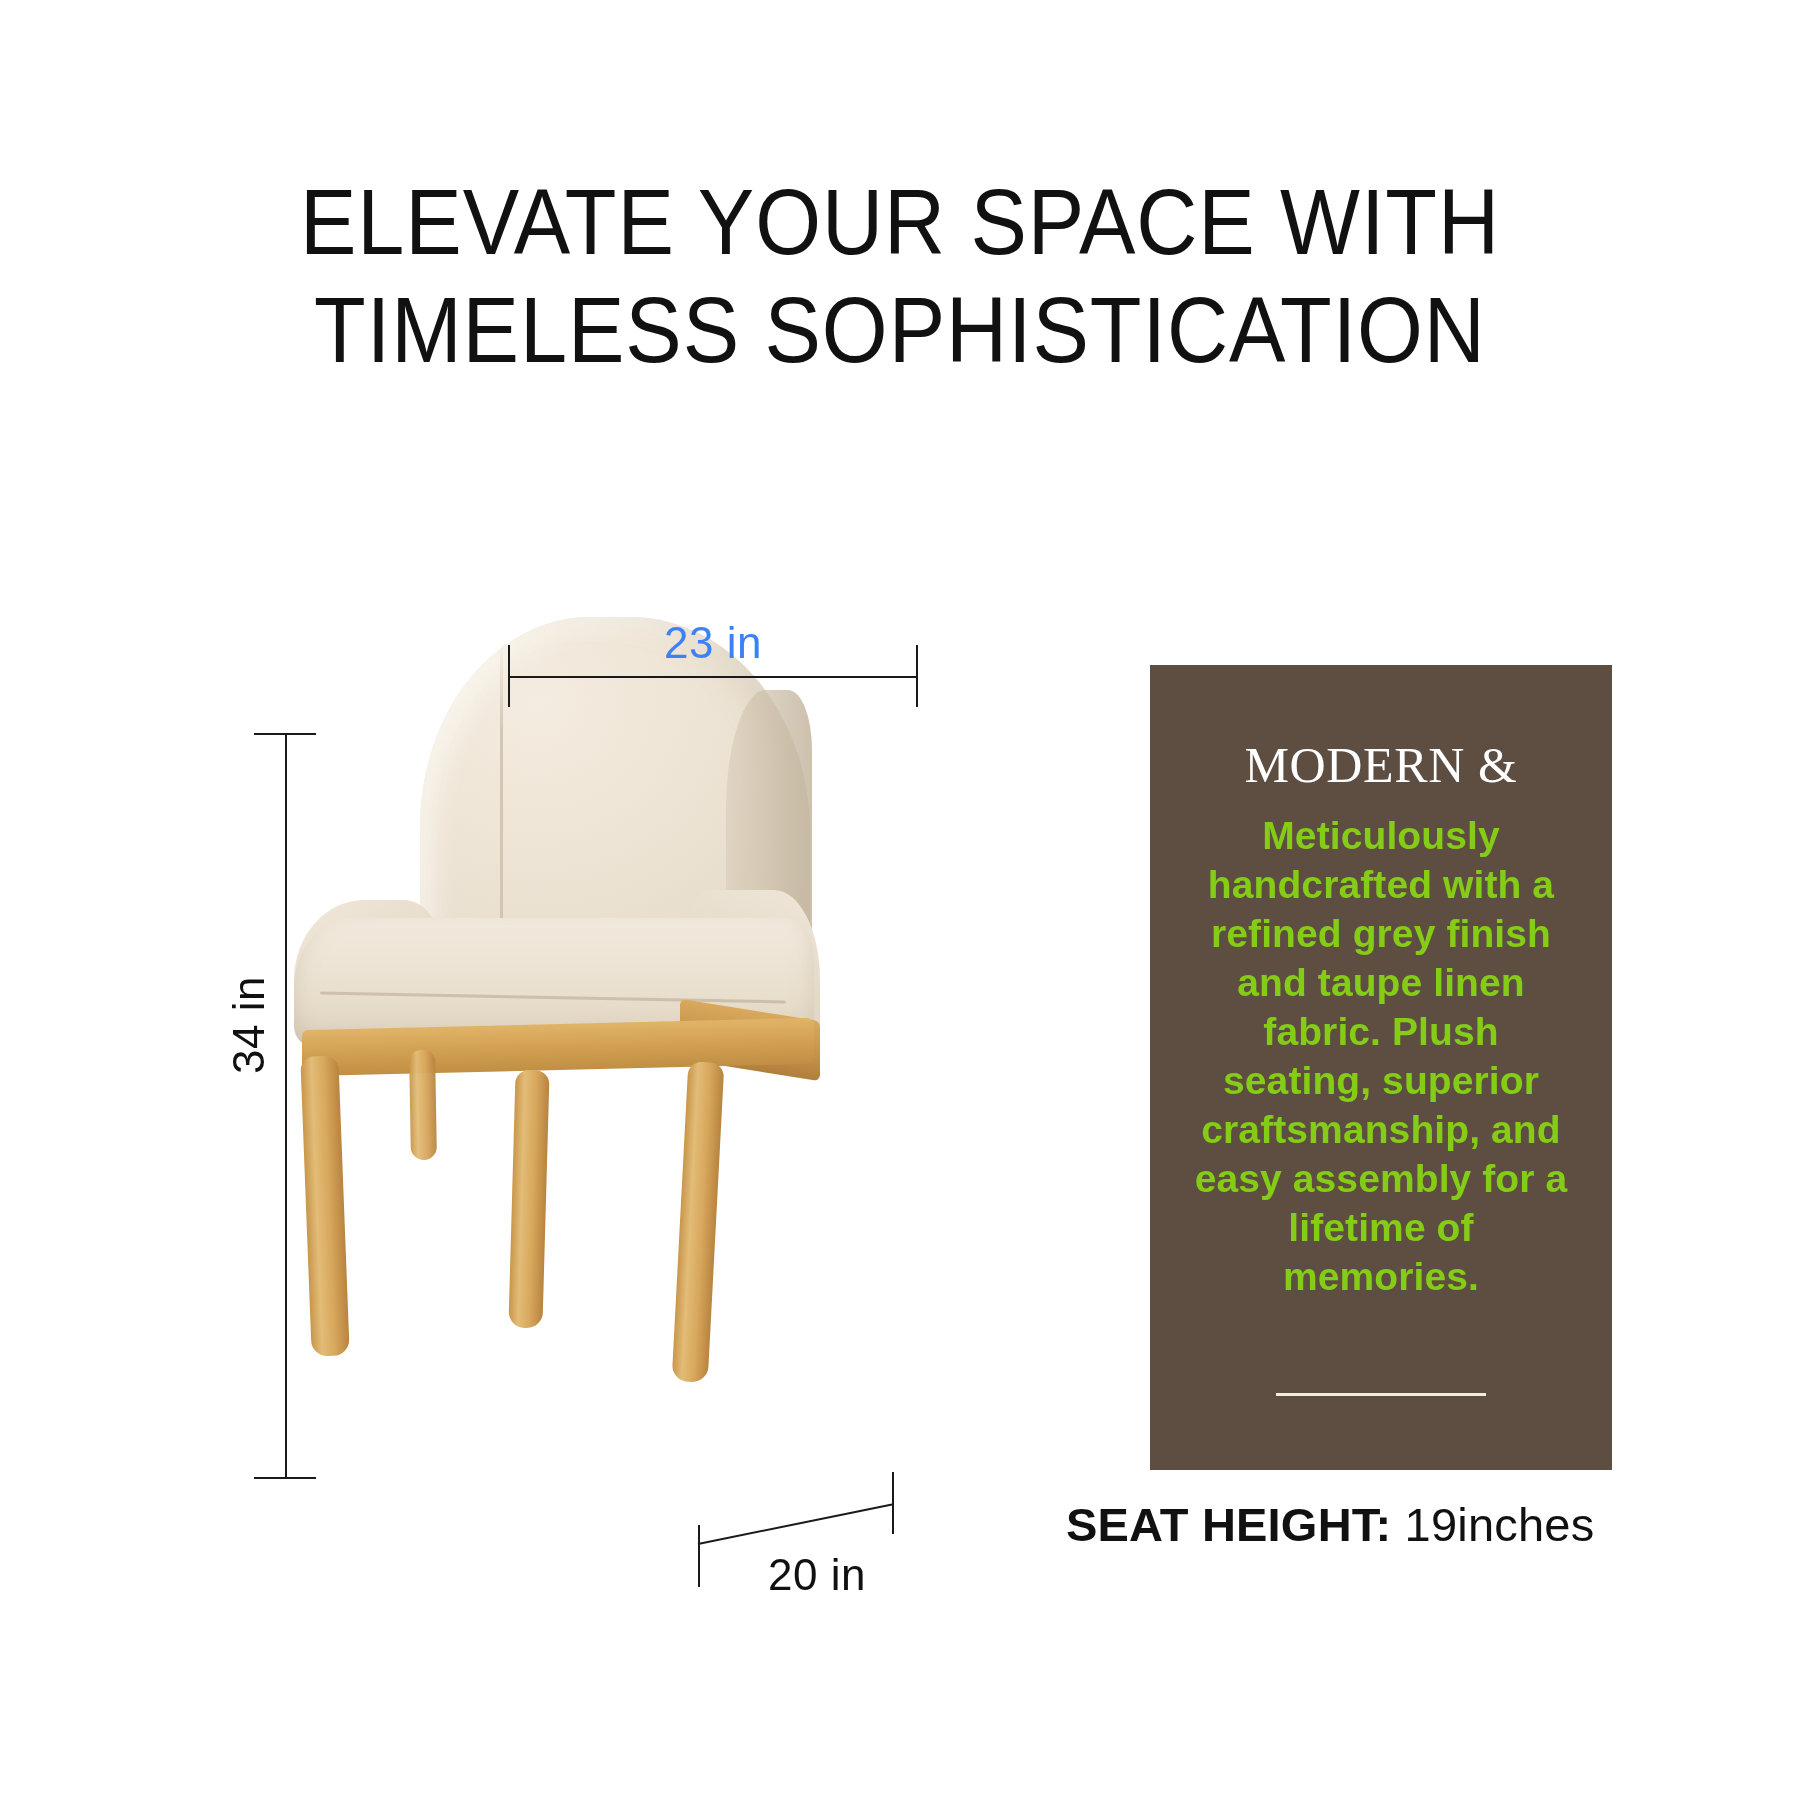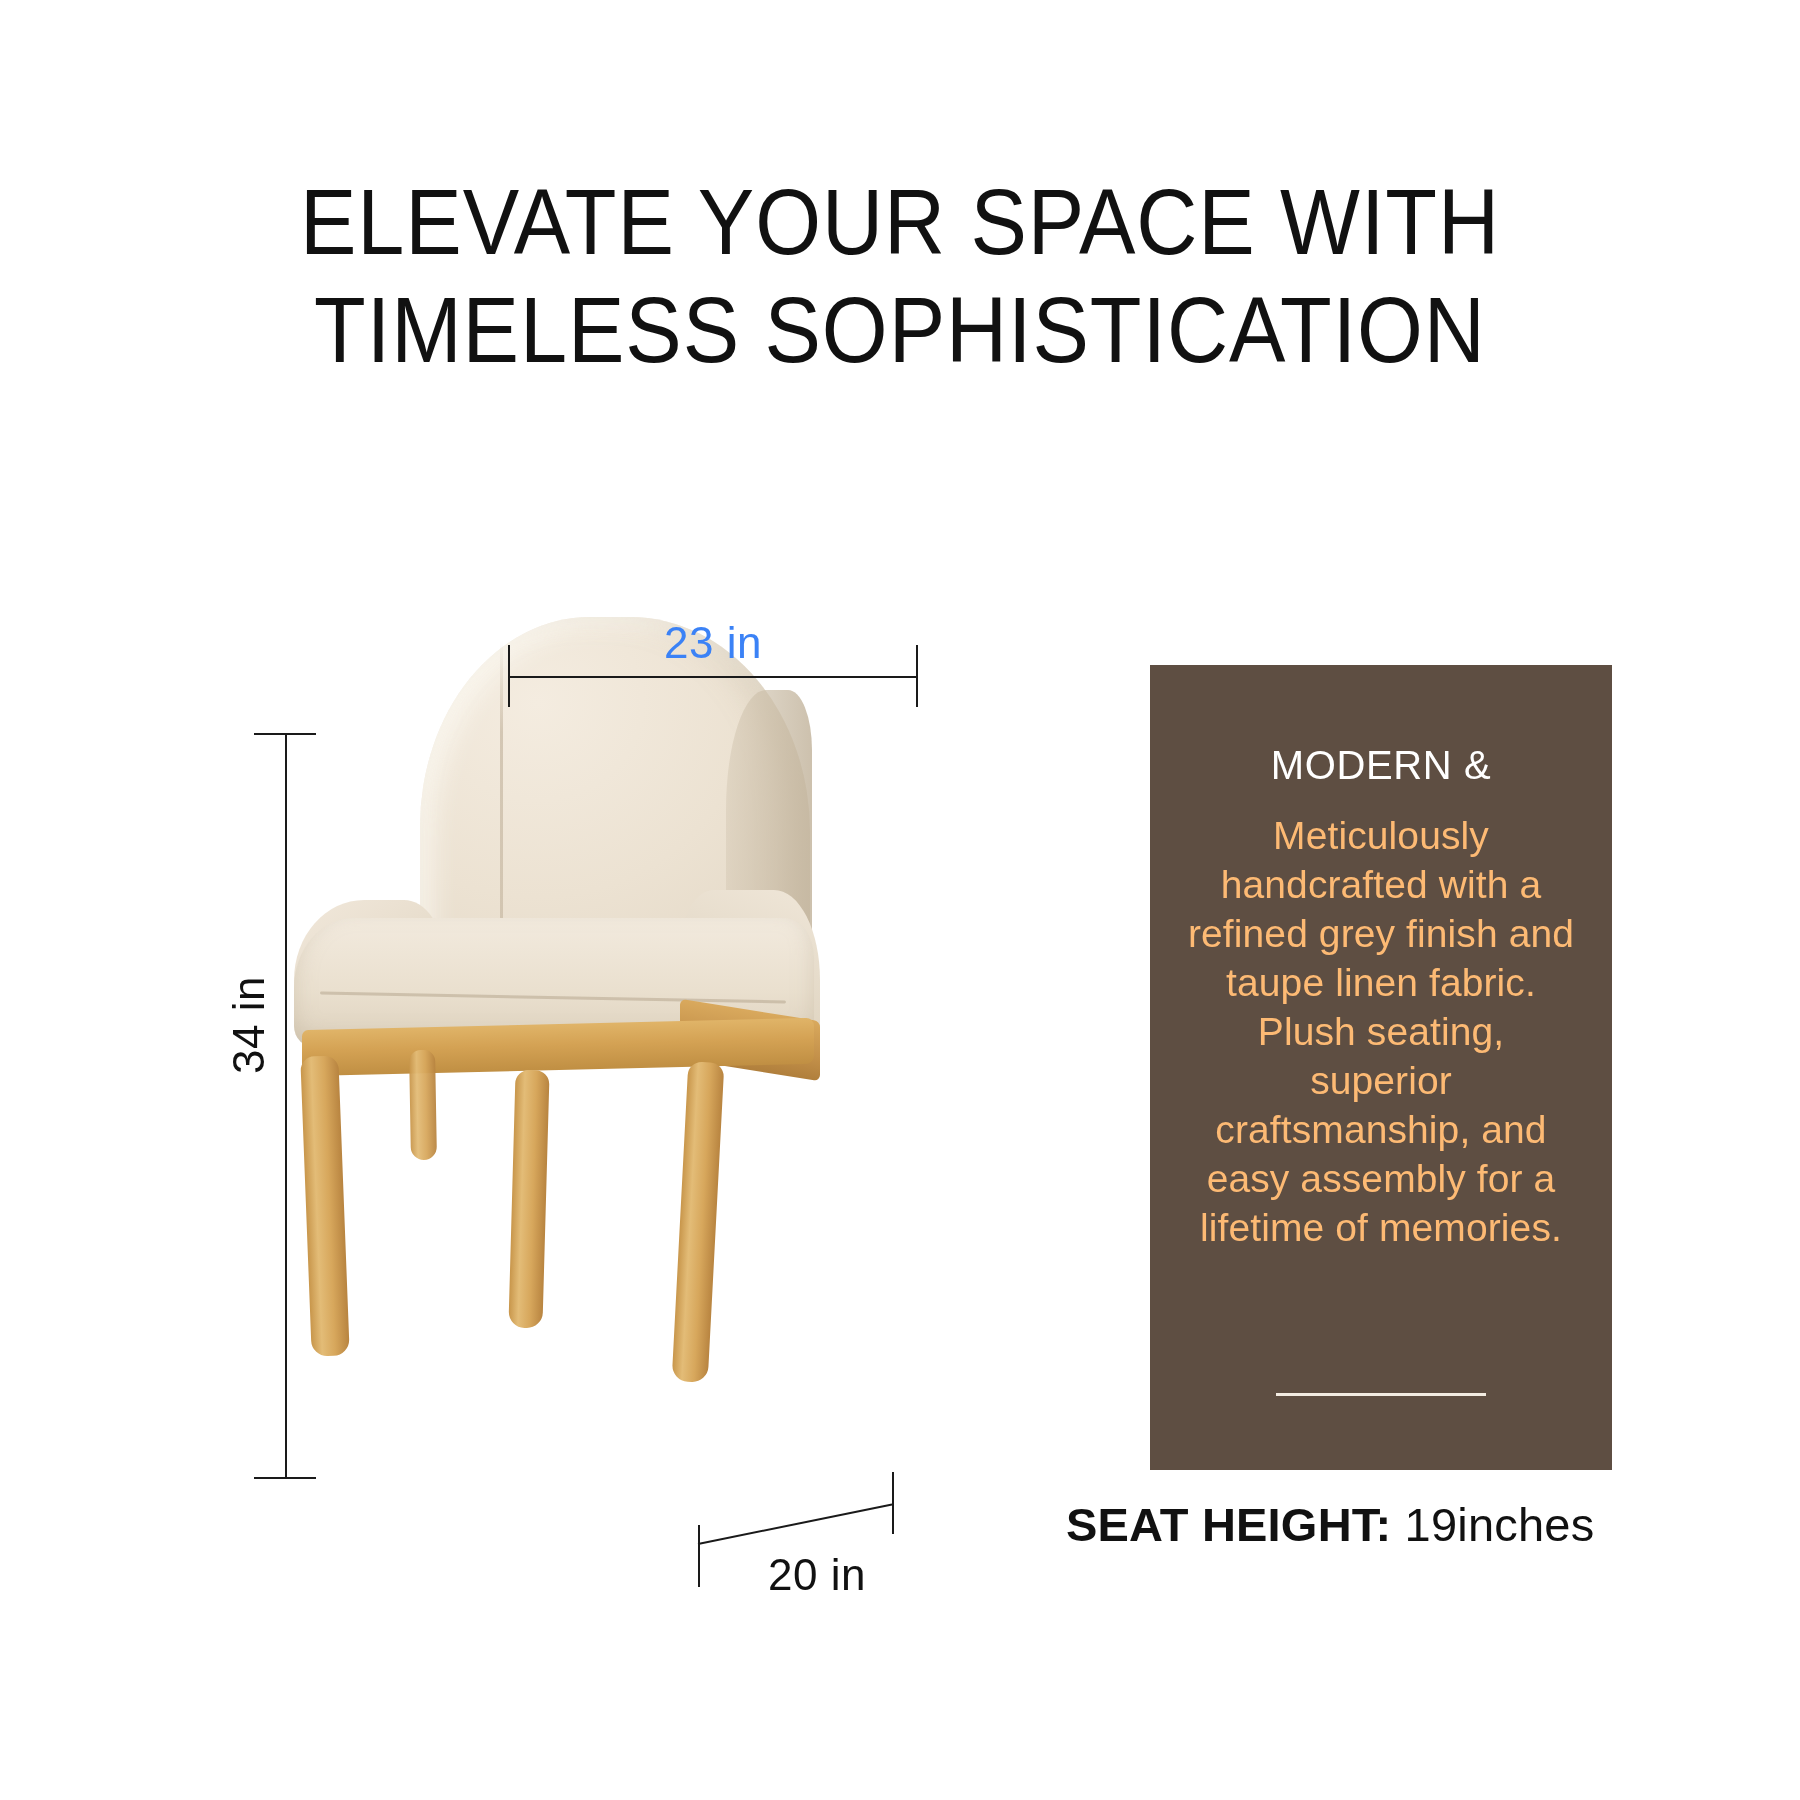--- a/index.html
+++ b/index.html
@@ -200,32 +200,33 @@
     left: 1150px;
     top: 665px;
     width: 462px;
     height: 805px;
     background: #5E4E42;
     box-sizing: border-box;
     padding: 70px 36px 0 36px;
     text-align: center;
   }
   .info-title {
-    font-size: 40px;
+    font-size: 50px;
     font-weight: 300;
     line-height: 60px;
     color: #ffffff;
     letter-spacing: .6px;
     margin: 0 0 16px 0;
+    font-family: Liberation Serif, serif;
   }
   .info-body {
     font-size: 39px;
-    font-weight: 400;
+    font-weight: 700;
     line-height: 49px;
-    color: #fdba74;
+    color: #84cc16;
     margin: 0;
     letter-spacing: .1px;
   }
   .info-divider {
     position: absolute;
     left: 50%;
     transform: translateX(-50%);
     top: 728px;
     width: 210px;
     height: 3px;

